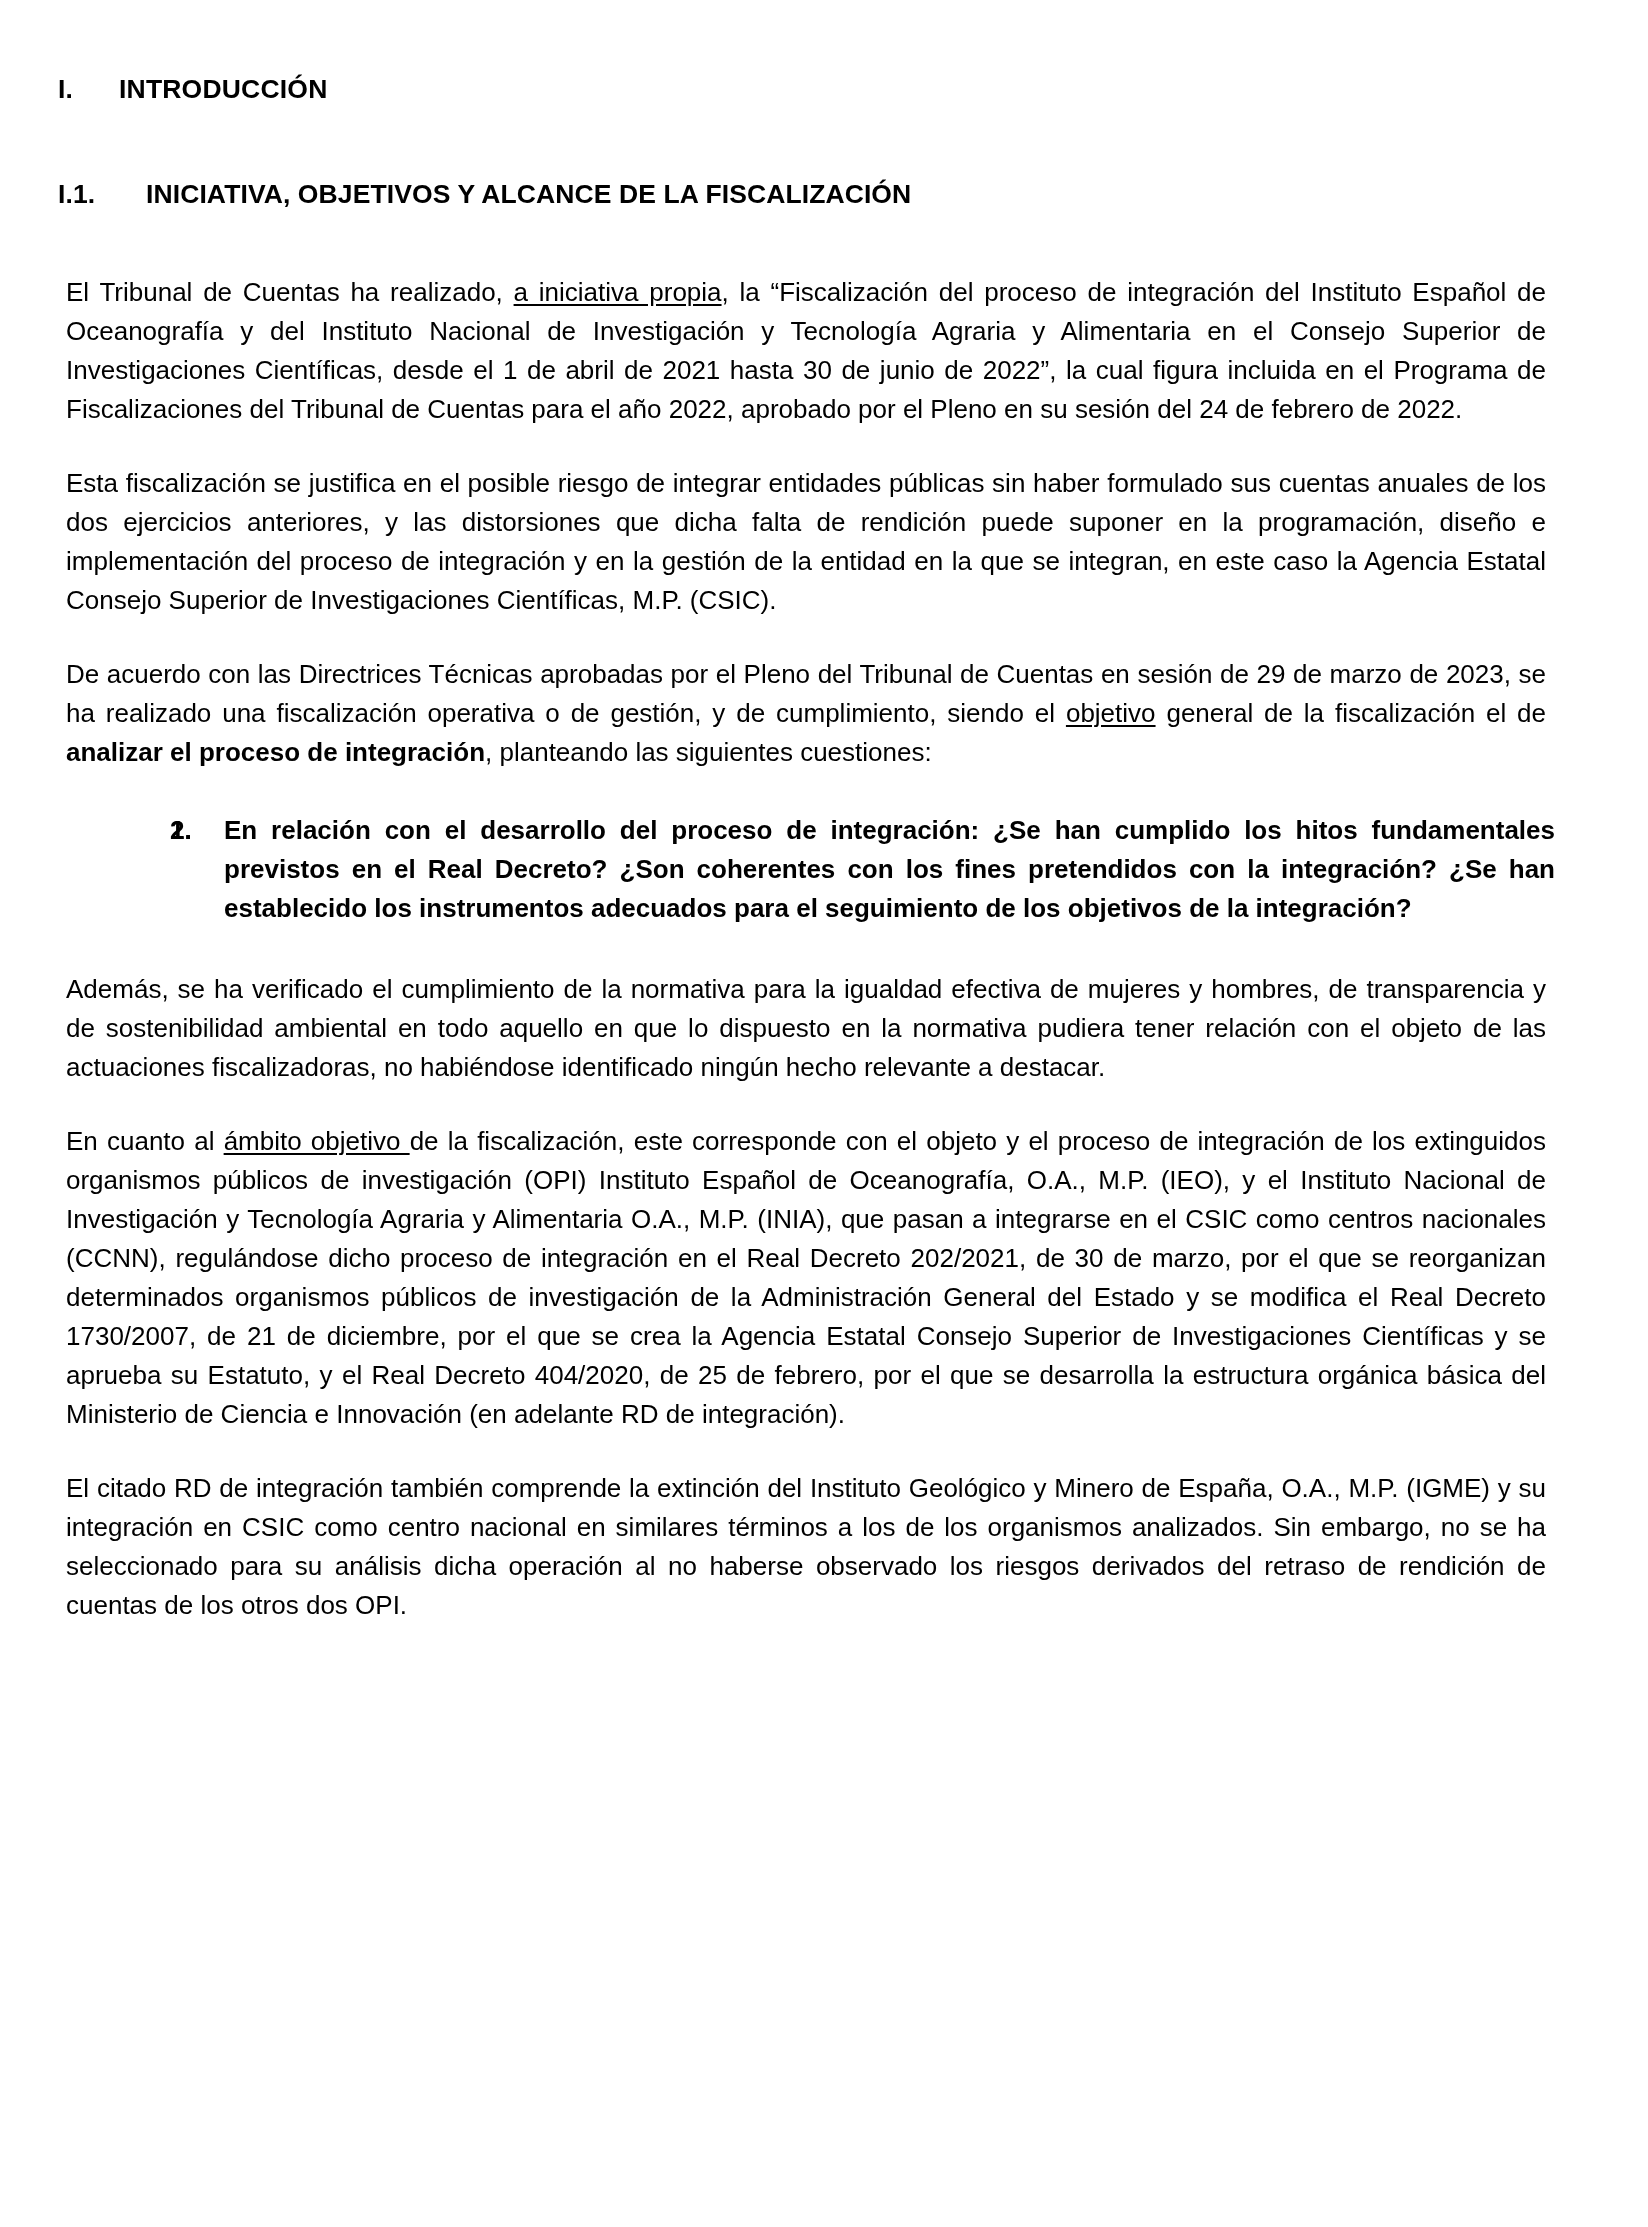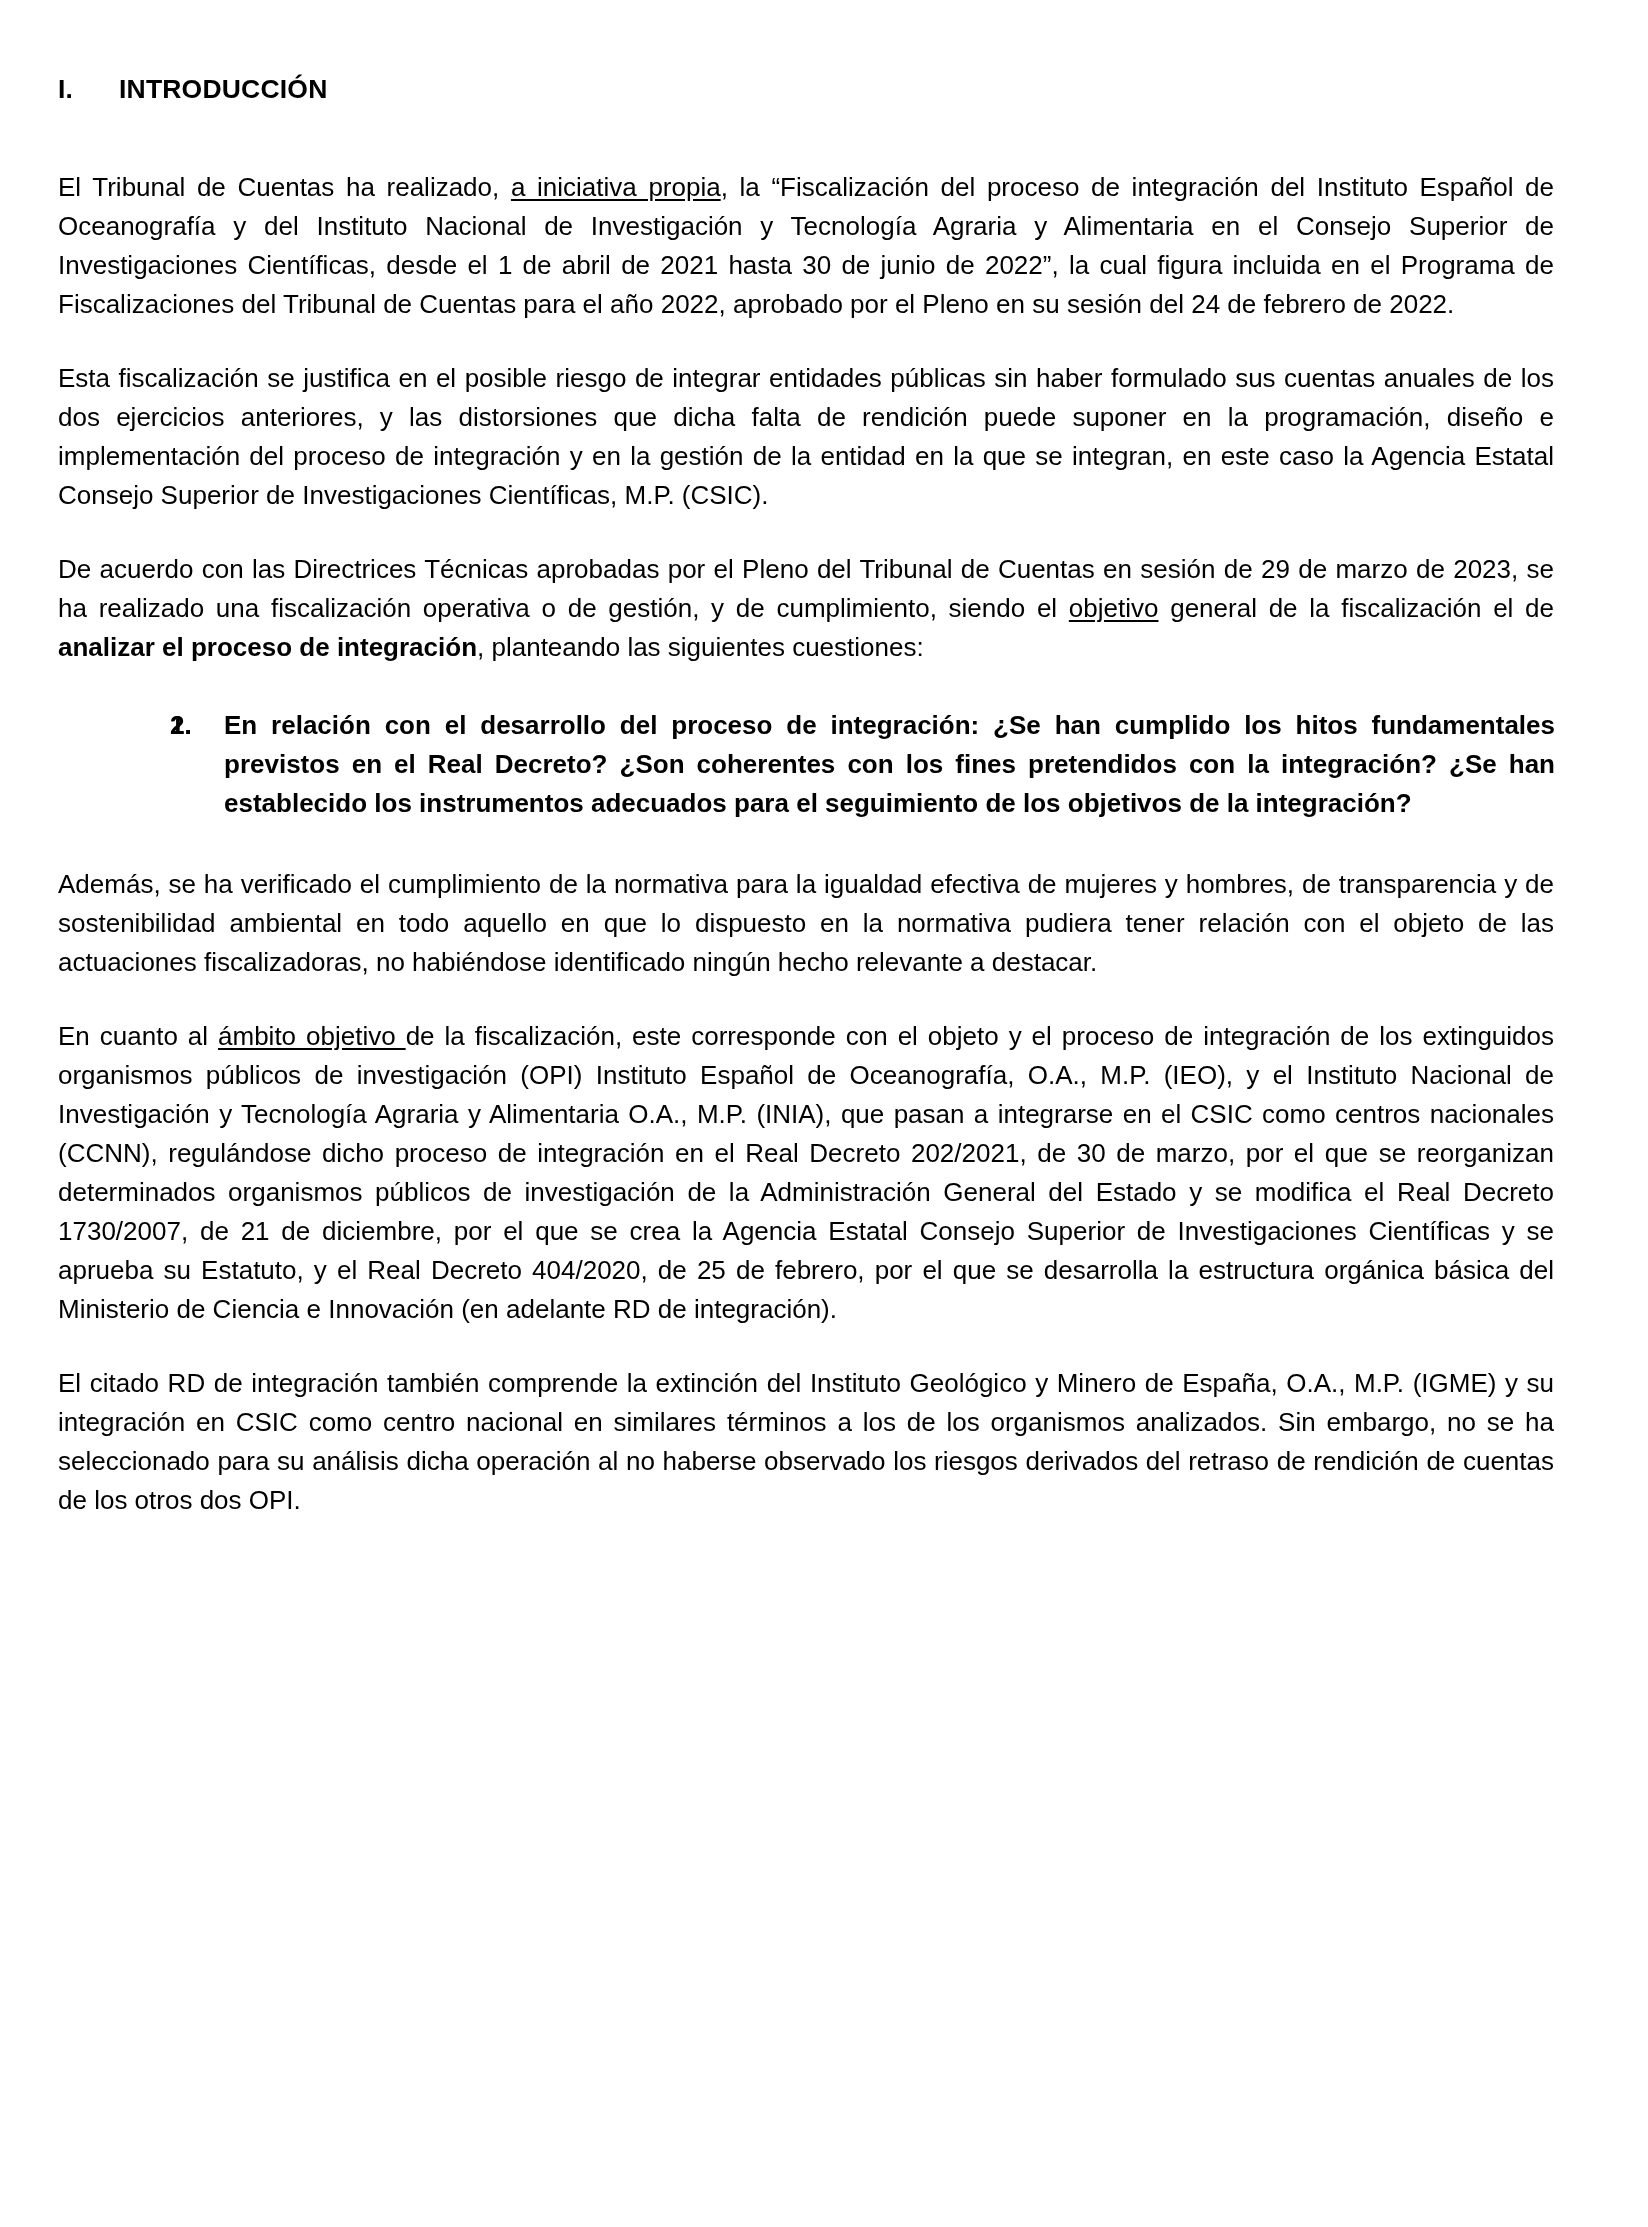--- a/index.html
+++ b/index.html
@@ -52,21 +52,21 @@
     width: 88px;
     flex: 0 0 88px;
   }
 
   
   p.body {
     font-size: 26px;
     line-height: 39px;
     text-align: justify;
     text-justify: inter-word;
-    margin: 0;
+    margin: 8px;
     hyphens: none;
   }
   p.body.first { margin-top: 63px; }
   p.body.gap   { margin-top: 35px; }
 
   .u  { text-decoration: underline; text-underline-offset: 3.2px; }
   .b  { font-weight: bold; }
 
   
   ol.qlist {
@@ -99,20 +99,24 @@
 <body>
 
 <div class="page">
   <div class="content">
 
     <div class="h1">
       <span class="num">I.</span>
       <span>INTRODUCCIÓN</span>
     </div>
 
+    <div class="h2">
+      <span class="num">I.1.</span>
+      <span>INICIATIVA, OBJETIVOS Y ALCANCE DE LA FISCALIZACIÓN</span>
+    </div>
 
     <p class="body first"><span>El Tribunal de Cuentas ha realizado, </span><span class="u">a iniciativa propia</span><span>, la “Fiscalización del proceso de integración del Instituto Español de Oceanografía y del Instituto Nacional de Investigación y Tecnología Agraria y Alimentaria en el Consejo Superior de Investigaciones Científicas, desde el 1 de abril de 2021 hasta 30 de junio de 2022”, la cual figura incluida en el Programa de Fiscalizaciones del Tribunal de Cuentas para el año 2022, aprobado por el Pleno en su sesión del 24 de febrero de 2022.</span></p>
 
     <p class="body gap">Esta fiscalización se justifica en el posible riesgo de integrar entidades públicas sin haber formulado sus cuentas anuales de los dos ejercicios anteriores, y las distorsiones que dicha falta de rendición puede suponer en la programación, diseño e implementación del proceso de integración y en la gestión de la entidad en la que se integran, en este caso la Agencia Estatal Consejo Superior de Investigaciones Científicas, M.P. (CSIC).</p>
 
     <p class="body gap"><span>De acuerdo con las Directrices Técnicas aprobadas por el Pleno del Tribunal de Cuentas en sesión de 29 de marzo de 2023, se ha realizado una fiscalización operativa o de gestión, y de cumplimiento, siendo el </span><span class="u">objetivo</span><span> general de la fiscalización el de </span><span class="b">analizar el proceso de integración</span><span>, planteando las siguientes cuestiones:</span></p>
 
     <ol class="qlist">
       <li>
         <span class="marker">1.</span>

